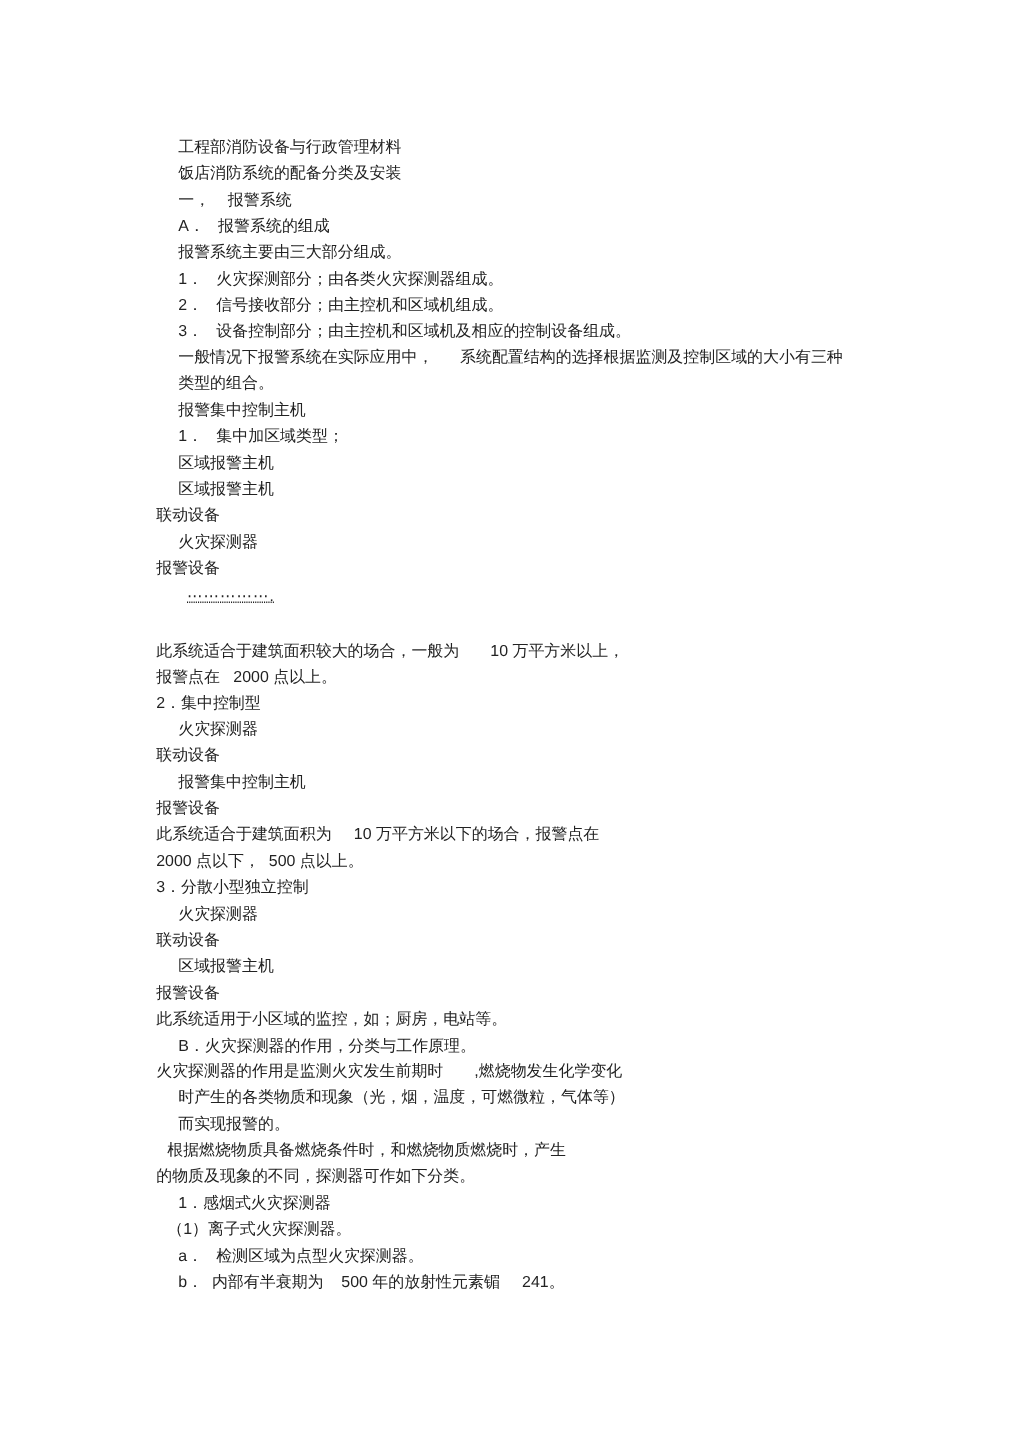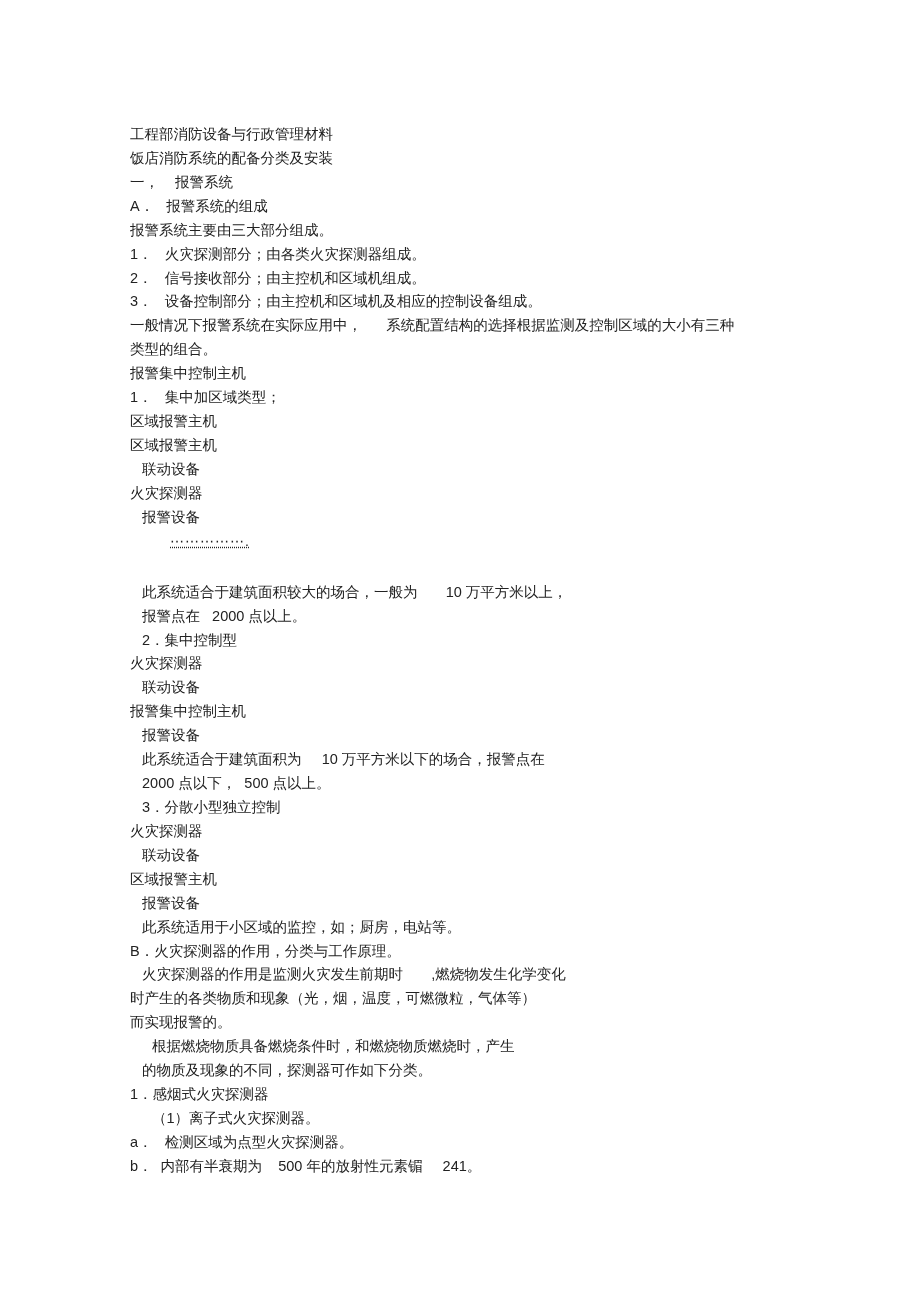--- a/index.html
+++ b/index.html
@@ -10,21 +10,21 @@
       background: #fff;
       margin: 0;
       padding: 123px 130px 100px 130px;
       width: 920px;
       box-sizing: border-box;
     }
     p {
       margin: 0;
       white-space: pre;
     }
-    .indent-0 { padding-left: 0; }
+    .indent-0 { padding-left: 0; margin-left: 32px; }
     .indent-1 { padding-left: 12px; }
     .indent-2 { padding-left: 22px; }
     .dotted {
       padding-left: 40px;
       letter-spacing: 1px;
       font-size: 14px;
       text-decoration-line: underline;
       text-decoration-style: dotted;
       display: inline-block;
       margin-bottom: 4px;

